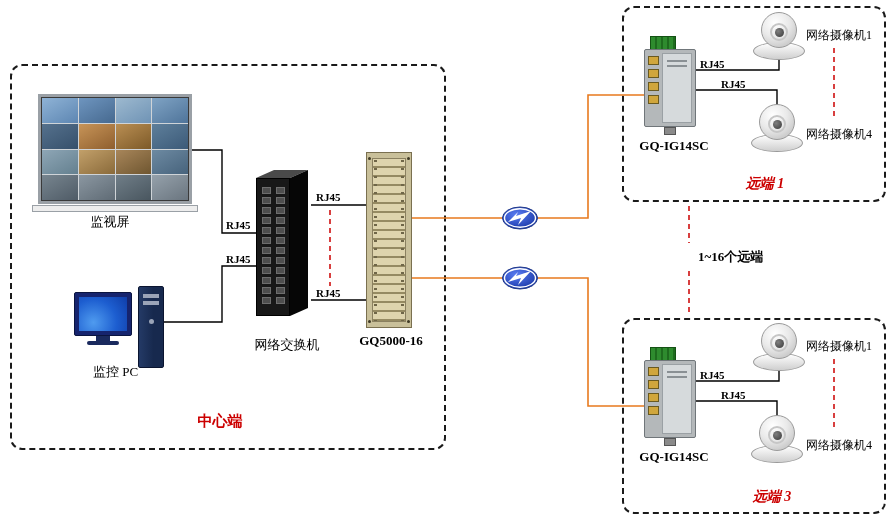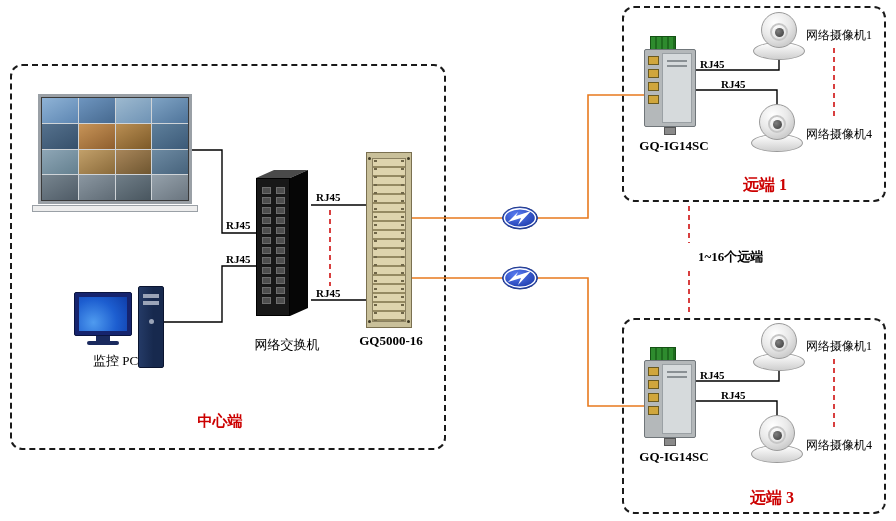--- a/index.html
+++ b/index.html
@@ -5,21 +5,21 @@
   * { margin:0; padding:0; box-sizing:border-box; }
   html,body { background:#fff; }
   .canvas { position:relative; width:896px; height:521px; background:#fff; overflow:hidden;
             font-family:"Liberation Serif",serif; color:#000; }
 
   .dashbox { position:absolute; border:2px dashed #1a1a1a; border-radius:12px; z-index:0; background:transparent; }
   .wires   { position:absolute; left:0; top:0; z-index:1; }
   .dev     { position:absolute; z-index:2; }
   .bolt    { position:absolute; z-index:4; }
   .lbl     { position:absolute; z-index:5; text-align:center; white-space:nowrap; }
-  .t15 { font-size:15px; } .t14 { font-size:16px; } .t13 { font-size:13px; }
+  .t15 { font-size:15px; } .t14 { font-size:14px;font-style:italic; } .t13 { font-size:13px; }
   .t12 { font-size:12px; } 
   .b   { font-weight:bold; }
   .red { color:#cc0000; font-weight:bold; }
   .rj  { position:absolute; z-index:5; font:bold 11px "Liberation Serif",serif; white-space:nowrap; }
 
   
   .videowall { width:154px; height:110px; border:3px solid #9aa0a6; background:#3a3a3a; padding:1px; }
   .vw-grid { display:grid; width:100%; height:100%; grid-template-columns:repeat(4,1fr); grid-template-rows:repeat(4,1fr); gap:1px; background:#cfd4d8; }
   .vw-grid i { display:block; }
   .vw-grid i:nth-child(1){background:linear-gradient(150deg,#8fb3d6,#5d86b2);}
@@ -268,21 +268,22 @@
     <ellipse cx="19" cy="12" rx="17.5" ry="11" fill="url(#boltblue)" stroke="#223a88" stroke-width="1"></ellipse>
     <ellipse cx="19" cy="12" rx="15.5" ry="9.2" fill="none" stroke="#ffffff" stroke-width="1.4"></ellipse>
     <path d="M7 16 L17 6 L15 10 L30 5 L17 19 L20 12 Z" fill="#ffffff"></path>
   </svg>
   <svg class="bolt" style="left:501px;top:266px;" width="38" height="24" viewBox="0 0 38 24">
     <ellipse cx="19" cy="12" rx="17.5" ry="11" fill="url(#boltblue)" stroke="#223a88" stroke-width="1"></ellipse>
     <ellipse cx="19" cy="12" rx="15.5" ry="9.2" fill="none" stroke="#ffffff" stroke-width="1.4"></ellipse>
     <path d="M7 16 L17 6 L15 10 L30 5 L17 19 L20 12 Z" fill="#ffffff"></path>
   </svg>
 
-  <div class="lbl t13" style="left:68px;top:352px;width:95px;">监控 PC</div>
+  <div class="lbl t13" style="left:55px;top:213px;width:110px;">监视屏</div>
+  <div class="lbl t13" style="left:68px;top:363px;width:95px;">监控 PC</div>
   <div class="lbl t13" style="left:242px;top:336px;width:90px;">网络交换机</div>
   <div class="lbl t13 b" style="left:351px;top:333px;width:80px;">GQ5000-16</div>
   <div class="lbl t15 red" style="left:180px;top:412px;width:80px;">中心端</div>
 
   <div class="lbl t14 red" style="left:720px;top:175px;width:90px;">远端 1</div>
   <div class="lbl t14 red" style="left:722px;top:488px;width:100px;">远端 3</div>
   <div class="lbl t13 b" style="left:698px;top:248px;width:100px;text-align:left;">1~16个远端</div>
 
   <div class="lbl t13 b" style="left:630px;top:138px;width:88px;">GQ-IG14SC</div>
   <div class="lbl t13 b" style="left:630px;top:449px;width:88px;">GQ-IG14SC</div>

